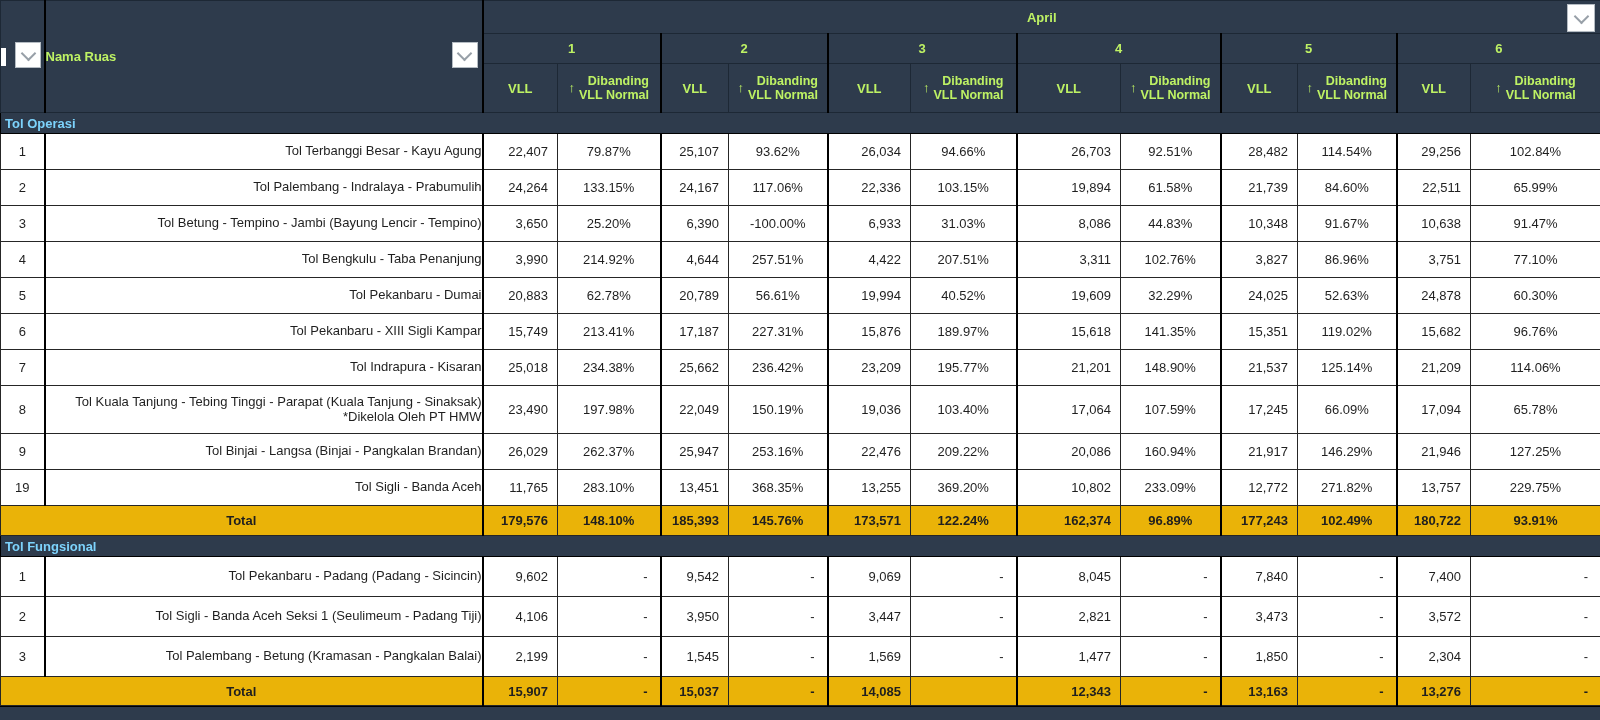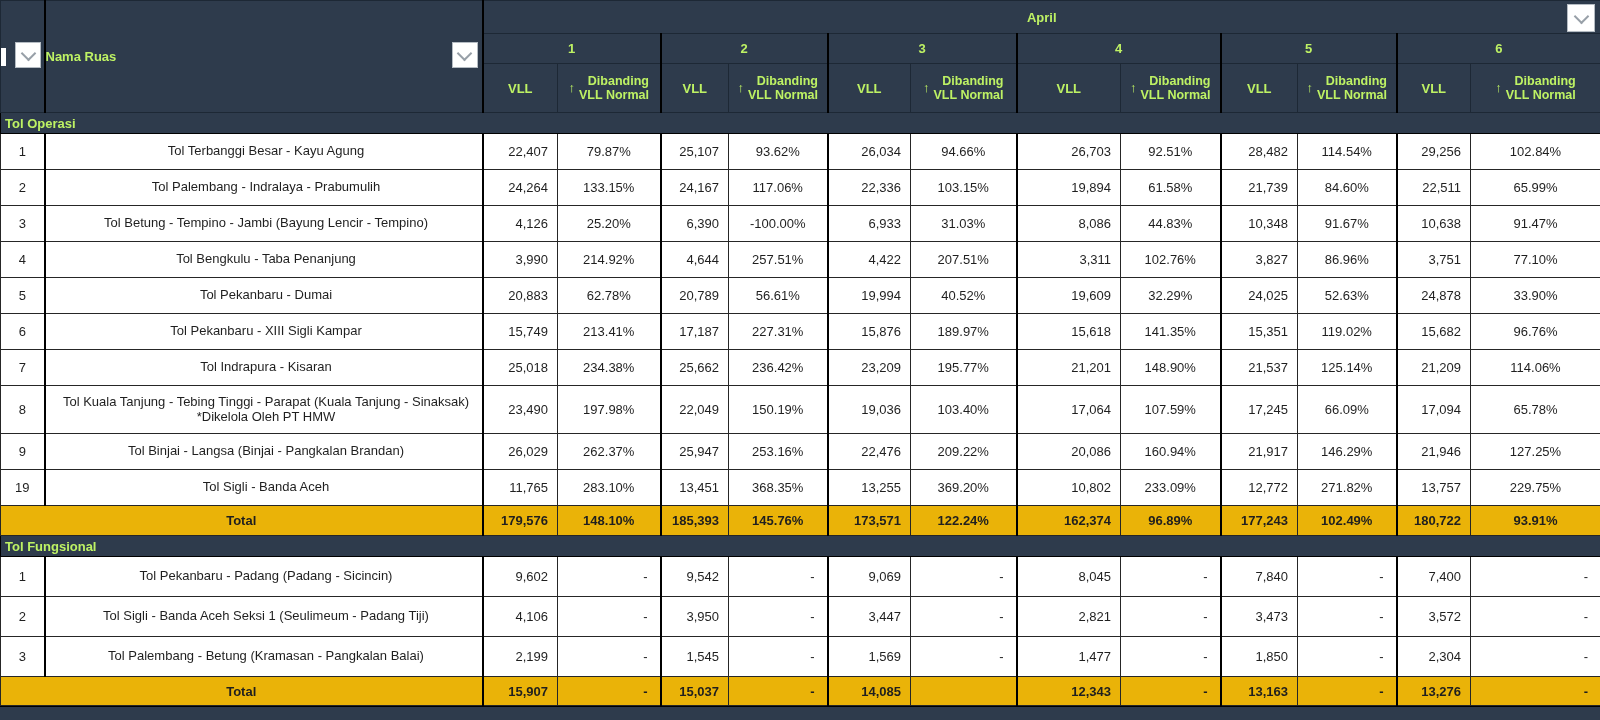--- a/index.html
+++ b/index.html
@@ -27,24 +27,24 @@
         transform:rotate(-45deg);margin-top:-4px;}
   .sliver{position:absolute;left:0;top:47px;width:5px;height:18px;background:#fff;}
   
   tbody td{border:1px solid #262626;background:#fff;}
   .r-data td{height:36px;}
   .r-tall td{height:48px;}
   .r-fdata td{height:40px;}
   .r-total td,.r-ftotal td{background:#eab308;font-weight:bold;}
   .r-total td{height:30px;}
   .r-ftotal td{height:29px;}
-  .r-sec td{background:#2e3b4c;color:#bef264;font-weight:bold;text-align:left;
+  .r-sec td{background:#2e3b4c;color:#7dd3fc;font-weight:bold;text-align:left;
             padding-left:4px;height:21px;border:1px solid #000;}
   .no{text-align:center;}
-  .name{text-align:center;padding-left:5px;line-height:1.15;}
+  .name{text-align:right;padding-left:5px;line-height:1.15;}
   .name .note{font-weight:normal;}
   .vll{text-align:right;padding-right:9px;}
   .pct{text-align:center;}
   .dash{text-align:right;padding-right:12px;}
   .total-label{text-align:center;font-weight:bold;}
   .bottom-strip{width:1600px;height:15px;background:#2e3b4c;border-top:1px solid #000;}
 </style>
 </head>
 <body>
 
@@ -183,21 +183,21 @@
         <td class="vll grpb">19,894</td>
         <td class="pct">61.58%</td>
         <td class="vll grpb">21,739</td>
         <td class="pct">84.60%</td>
         <td class="vll grpb">22,511</td>
         <td class="pct">65.99%</td>
       </tr>
       <tr class="r-data">
         <td class="no">3</td>
         <td class="name grpb"><span>Tol Betung - Tempino - Jambi (Bayung Lencir - Tempino)</span></td>
-        <td class="vll grpb">4,126</td>
+        <td class="vll grpb">3,650</td>
         <td class="pct">25.20%</td>
         <td class="vll grpb">6,390</td>
         <td class="pct">-100.00%</td>
         <td class="vll grpb">6,933</td>
         <td class="pct">31.03%</td>
         <td class="vll grpb">8,086</td>
         <td class="pct">44.83%</td>
         <td class="vll grpb">10,348</td>
         <td class="pct">91.67%</td>
         <td class="vll grpb">10,638</td>
@@ -226,21 +226,21 @@
         <td class="pct">62.78%</td>
         <td class="vll grpb">20,789</td>
         <td class="pct">56.61%</td>
         <td class="vll grpb">19,994</td>
         <td class="pct">40.52%</td>
         <td class="vll grpb">19,609</td>
         <td class="pct">32.29%</td>
         <td class="vll grpb">24,025</td>
         <td class="pct">52.63%</td>
         <td class="vll grpb">24,878</td>
-        <td class="pct">33.90%</td>
+        <td class="pct">60.30%</td>
       </tr>
       <tr class="r-data">
         <td class="no">6</td>
         <td class="name grpb"><span>Tol Pekanbaru  - XIII Sigli Kampar</span></td>
         <td class="vll grpb">15,749</td>
         <td class="pct">213.41%</td>
         <td class="vll grpb">17,187</td>
         <td class="pct">227.31%</td>
         <td class="vll grpb">15,876</td>
         <td class="pct">189.97%</td>

